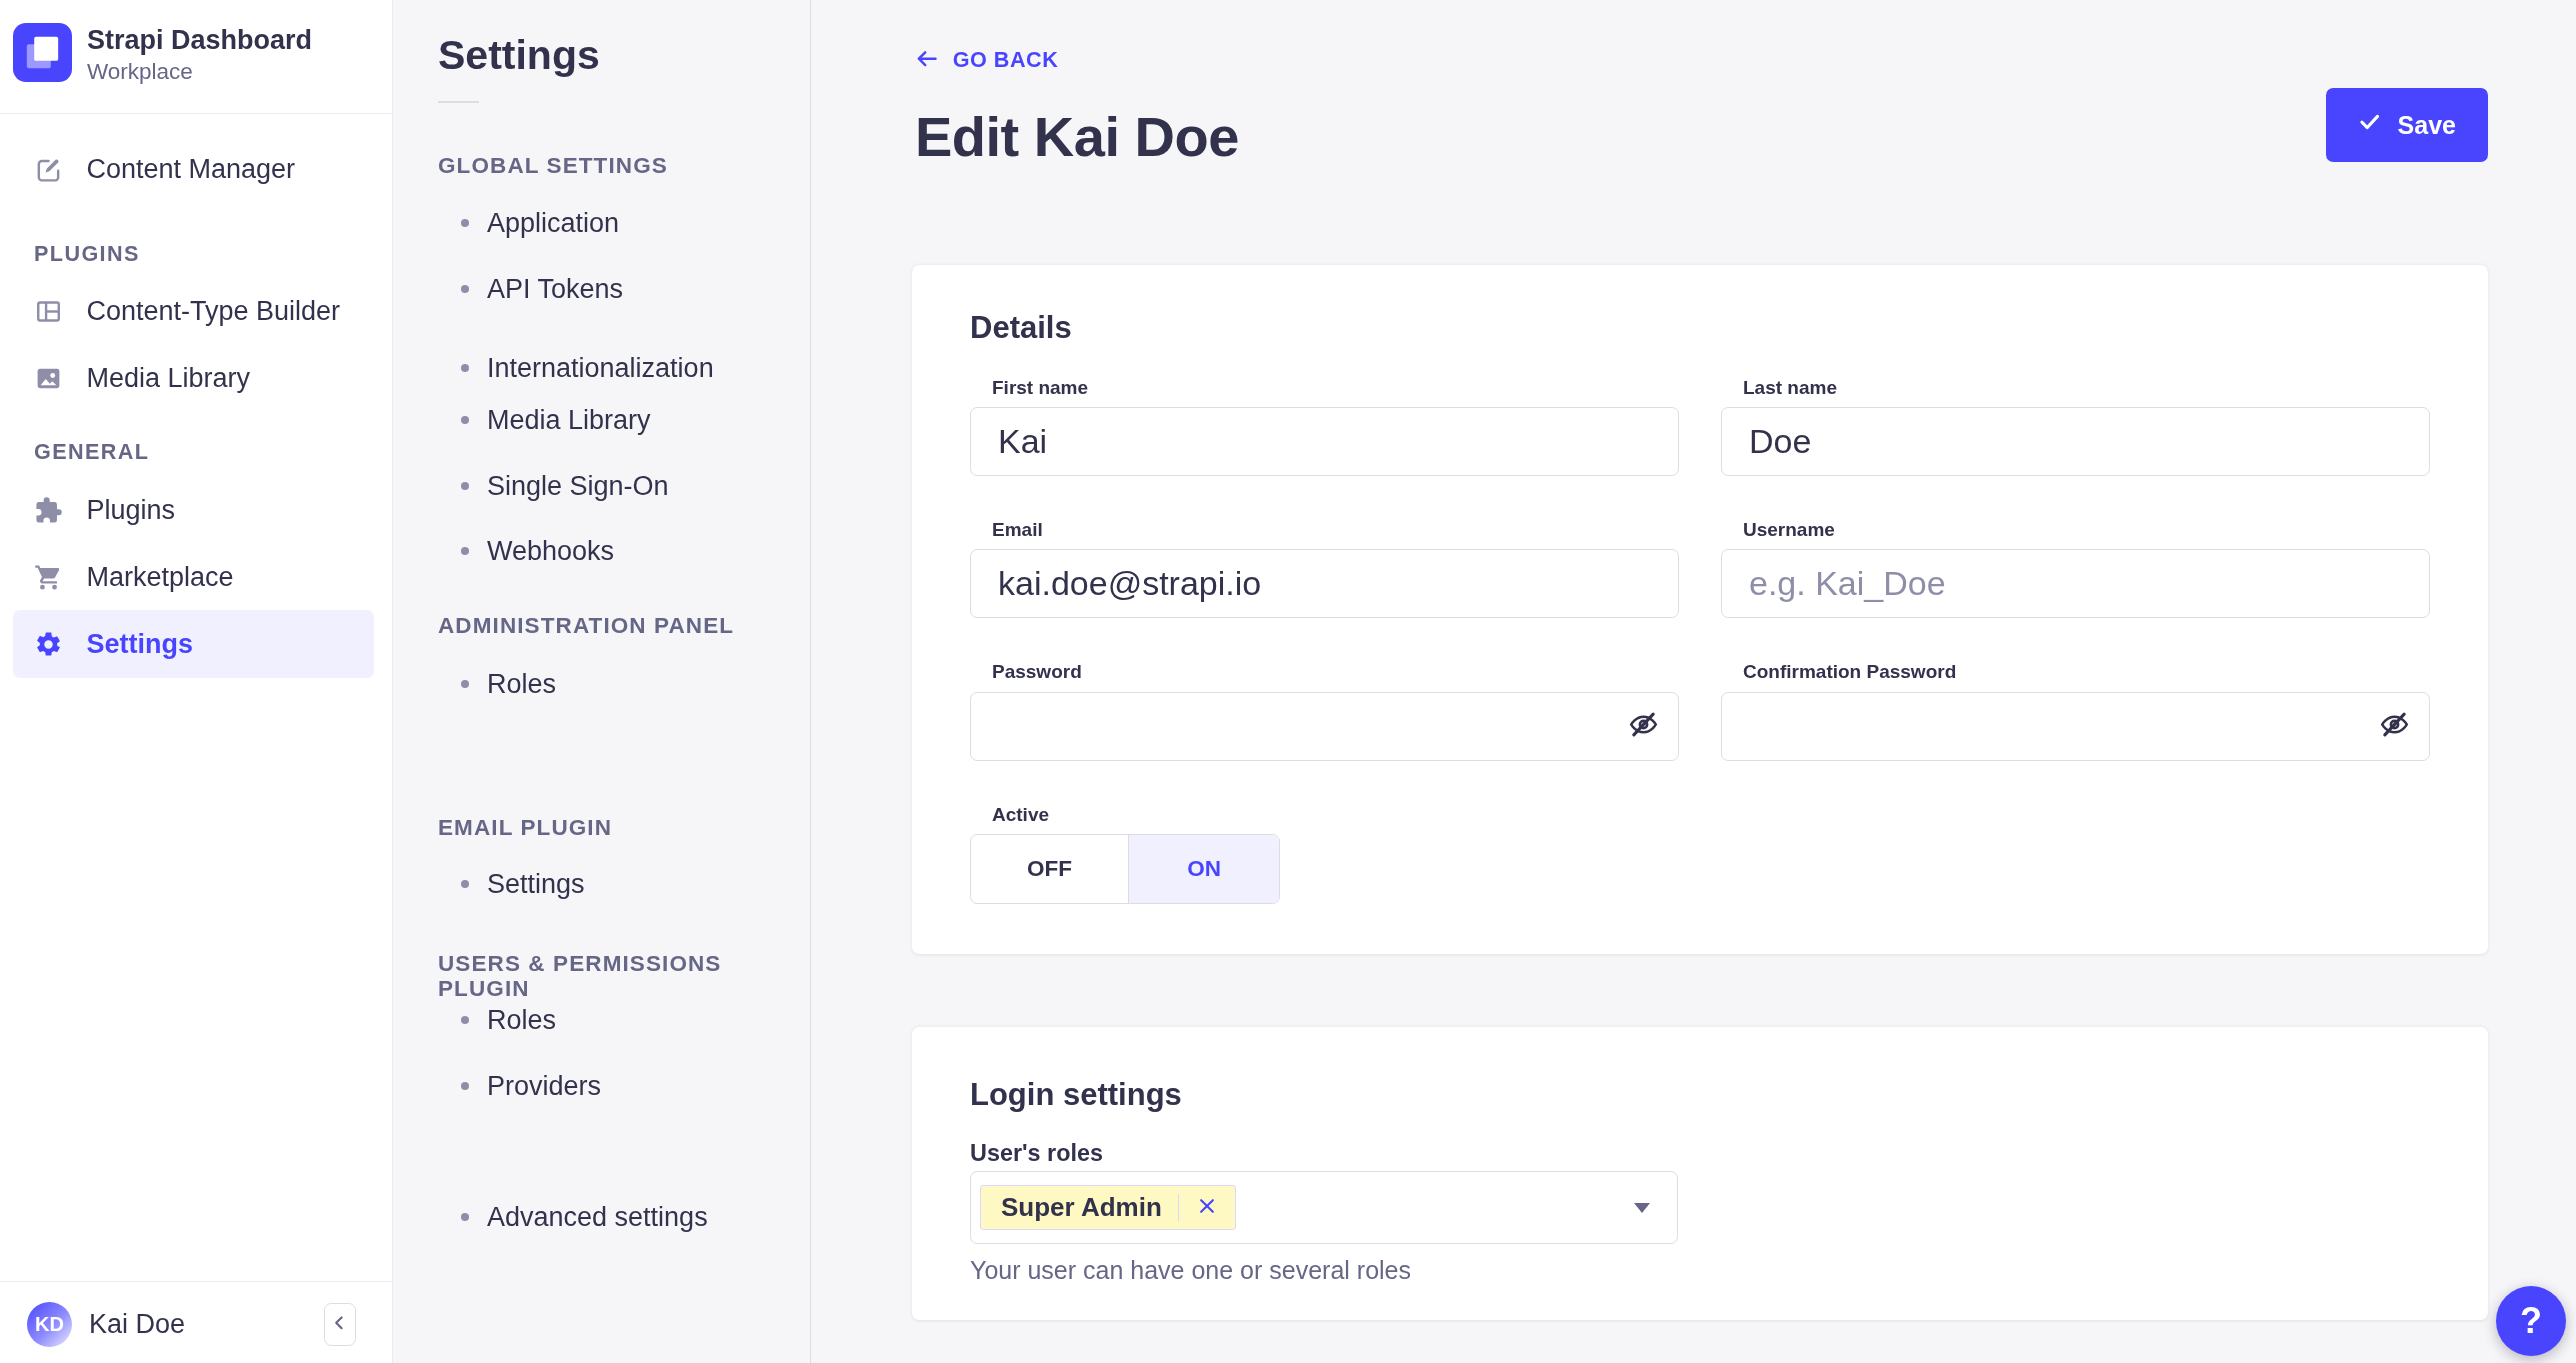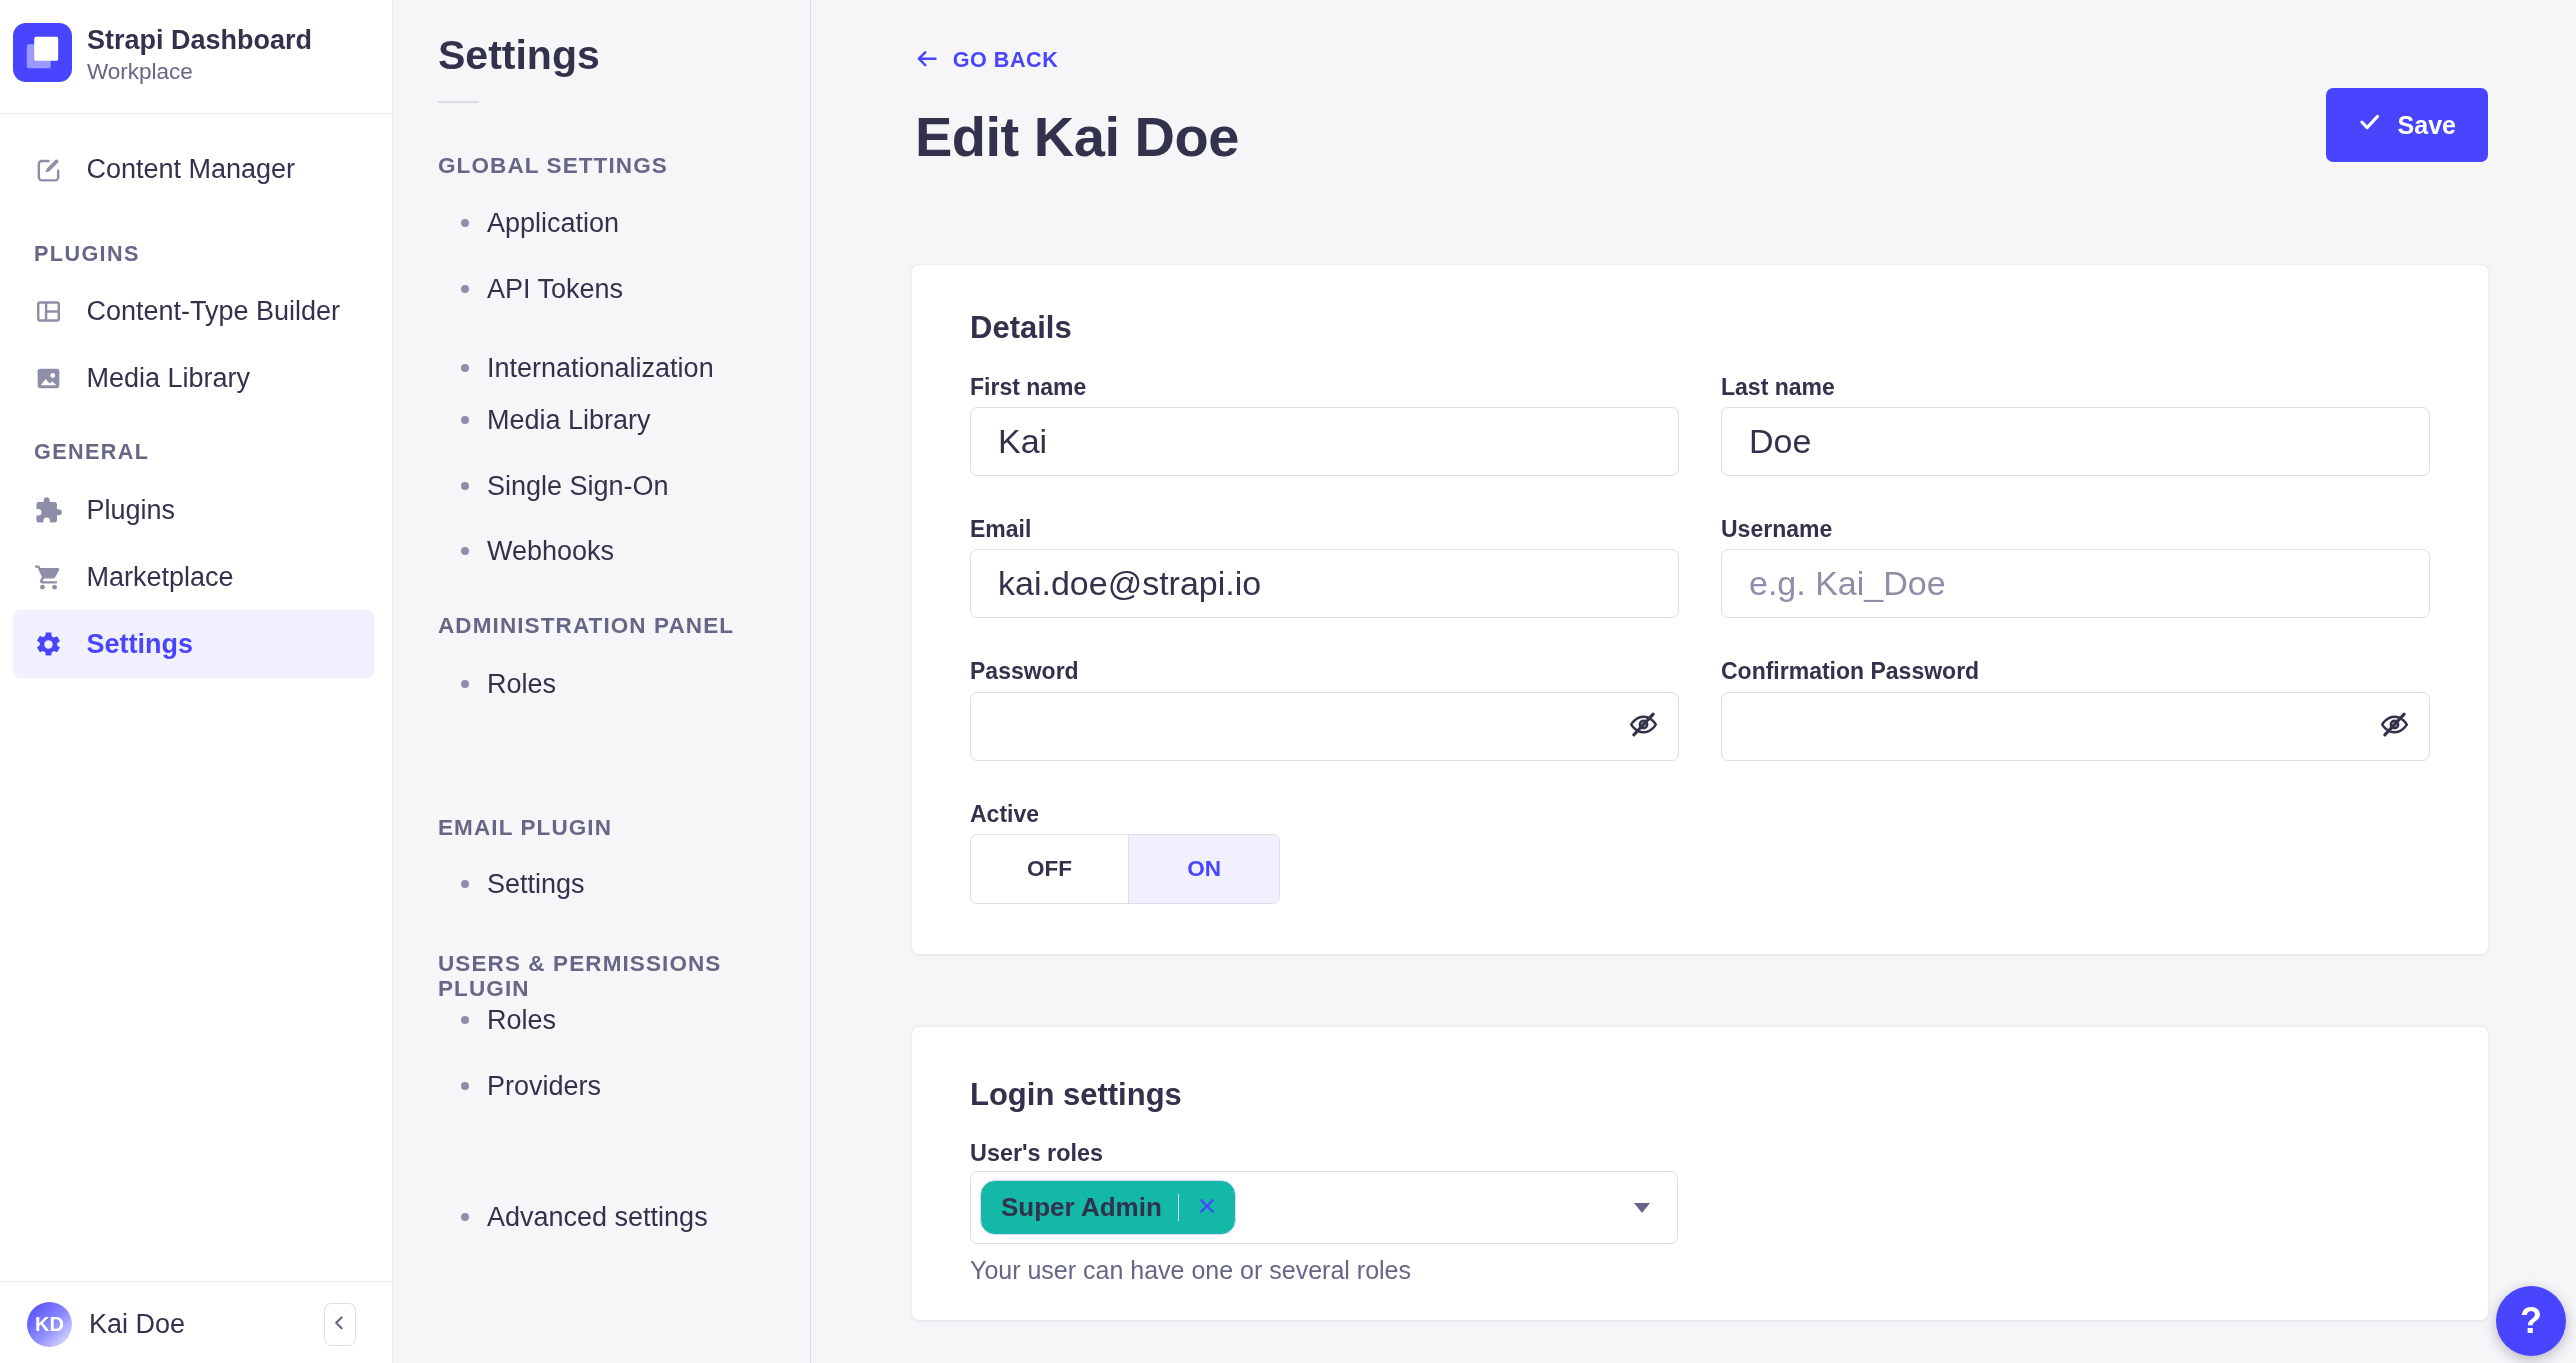--- a/index.html
+++ b/index.html
@@ -41,33 +41,33 @@
   .page-title{position:absolute;left:103px;top:106px;font-size:56px;font-weight:700;color:#32324D;line-height:61px;letter-spacing:-0.5px;}
   .save-btn{position:absolute;right:88px;top:88px;height:74px;padding:0 32px;background:#4945FF;border:none;border-radius:7.2px;display:flex;align-items:center;gap:16px;color:#fff;font-size:25px;font-weight:600;font-family:inherit;cursor:pointer;}
 
   .card{position:absolute;left:100px;width:1576px;background:#fff;border-radius:7.2px;box-shadow:0 0.9px 3.6px rgba(33,33,52,0.1);}
   .card-details{top:265px;height:689px;}
   .card-login{top:1027px;height:293px;}
   .card-title{padding:47px 58px 0;font-size:31px;font-weight:600;color:#32324D;line-height:32px;}
   .card-title-login{padding:52px 58px 0;font-size:31px;font-weight:600;color:#32324D;line-height:31px;}
 
   .grid{margin:31px 58px 0;display:grid;grid-template-columns:1fr 1fr;column-gap:42px;row-gap:41px;}
-  .f-label{font-size:23px;font-weight:600;color:#32324D;line-height:25px;margin-bottom:7.2px;display:block;}
+  .f-label{font-size:19px;font-weight:600;color:#32324D;line-height:25px;margin-bottom:7.2px;display:block;margin-left:22px;}
   .t-input{width:100%;height:69px;border:0.9px solid #DCDCE4;border-radius:7.2px;background:#fff;padding:0 27px;font-size:34px;color:#32324D;font-family:inherit;outline:none;}
   .t-input::placeholder{color:#8E8EA9;}
   .pw-wrap{position:relative;}
   .eye-btn{position:absolute;right:10.8px;top:50%;transform:translateY(-50%);width:50px;height:50px;background:none;border:none;display:flex;align-items:center;justify-content:center;cursor:pointer;padding:0;}
 
   .toggle{width:310px;height:70px;border:0.9px solid #DCDCE4;border-radius:7.2px;background:#fff;display:flex;overflow:hidden;cursor:pointer;}
   .toggle-off{width:158px;display:flex;align-items:center;justify-content:center;font-size:22.5px;font-weight:700;color:#32324D;border-right:0.9px solid #DCDCE4;}
   .toggle-on{flex:1;background:#F0F0FF;display:flex;align-items:center;justify-content:center;font-size:22.5px;font-weight:700;color:#4945FF;}
 
   .roles-label{margin:31px 58px 5.4px;font-size:23.4px;font-weight:600;color:#32324D;line-height:25px;}
   .select{position:relative;margin:0 58px;width:708px;height:73px;border:0.9px solid #DCDCE4;border-radius:7.2px;background:#fff;display:flex;align-items:center;padding-left:9px;cursor:pointer;}
-  .tag{height:55px;background:#14b8a6;border:0.9px solid #D9D8FF;border-radius:15px;display:flex;align-items:center;padding:0 9px 0 20px;}
+  .tag{height:45px;background:#fef9c3;border:0.9px solid #D9D8FF;border-radius:3px;display:flex;align-items:center;padding:0 9px 0 20px;}
   .tag-label{font-size:26px;font-weight:600;color:#32324D;}
   .tag-sep{width:0.9px;height:27px;background:#D9D8FF;margin:0 9px 0 16px;}
   .tag-x{width:38px;height:38px;display:flex;align-items:center;justify-content:center;background:none;border:none;cursor:pointer;padding:0;}
   .caret{position:absolute;right:27px;top:50%;margin-top:-4.5px;width:0;height:0;border-left:8px solid transparent;border-right:8px solid transparent;border-top:10px solid #666687;}
   .helper{margin:13.5px 58px 0;font-size:25px;color:#666687;line-height:25px;}
 
   .help-fab{position:absolute;left:2496px;top:1286px;width:70px;height:70px;border-radius:50%;background:#4945FF;border:none;color:#fff;font-size:36px;font-weight:700;display:flex;align-items:center;justify-content:center;box-shadow:0 3.6px 12.6px rgba(33,33,52,0.3);cursor:pointer;font-family:inherit;}
 </style>
 </head>
 <body>

